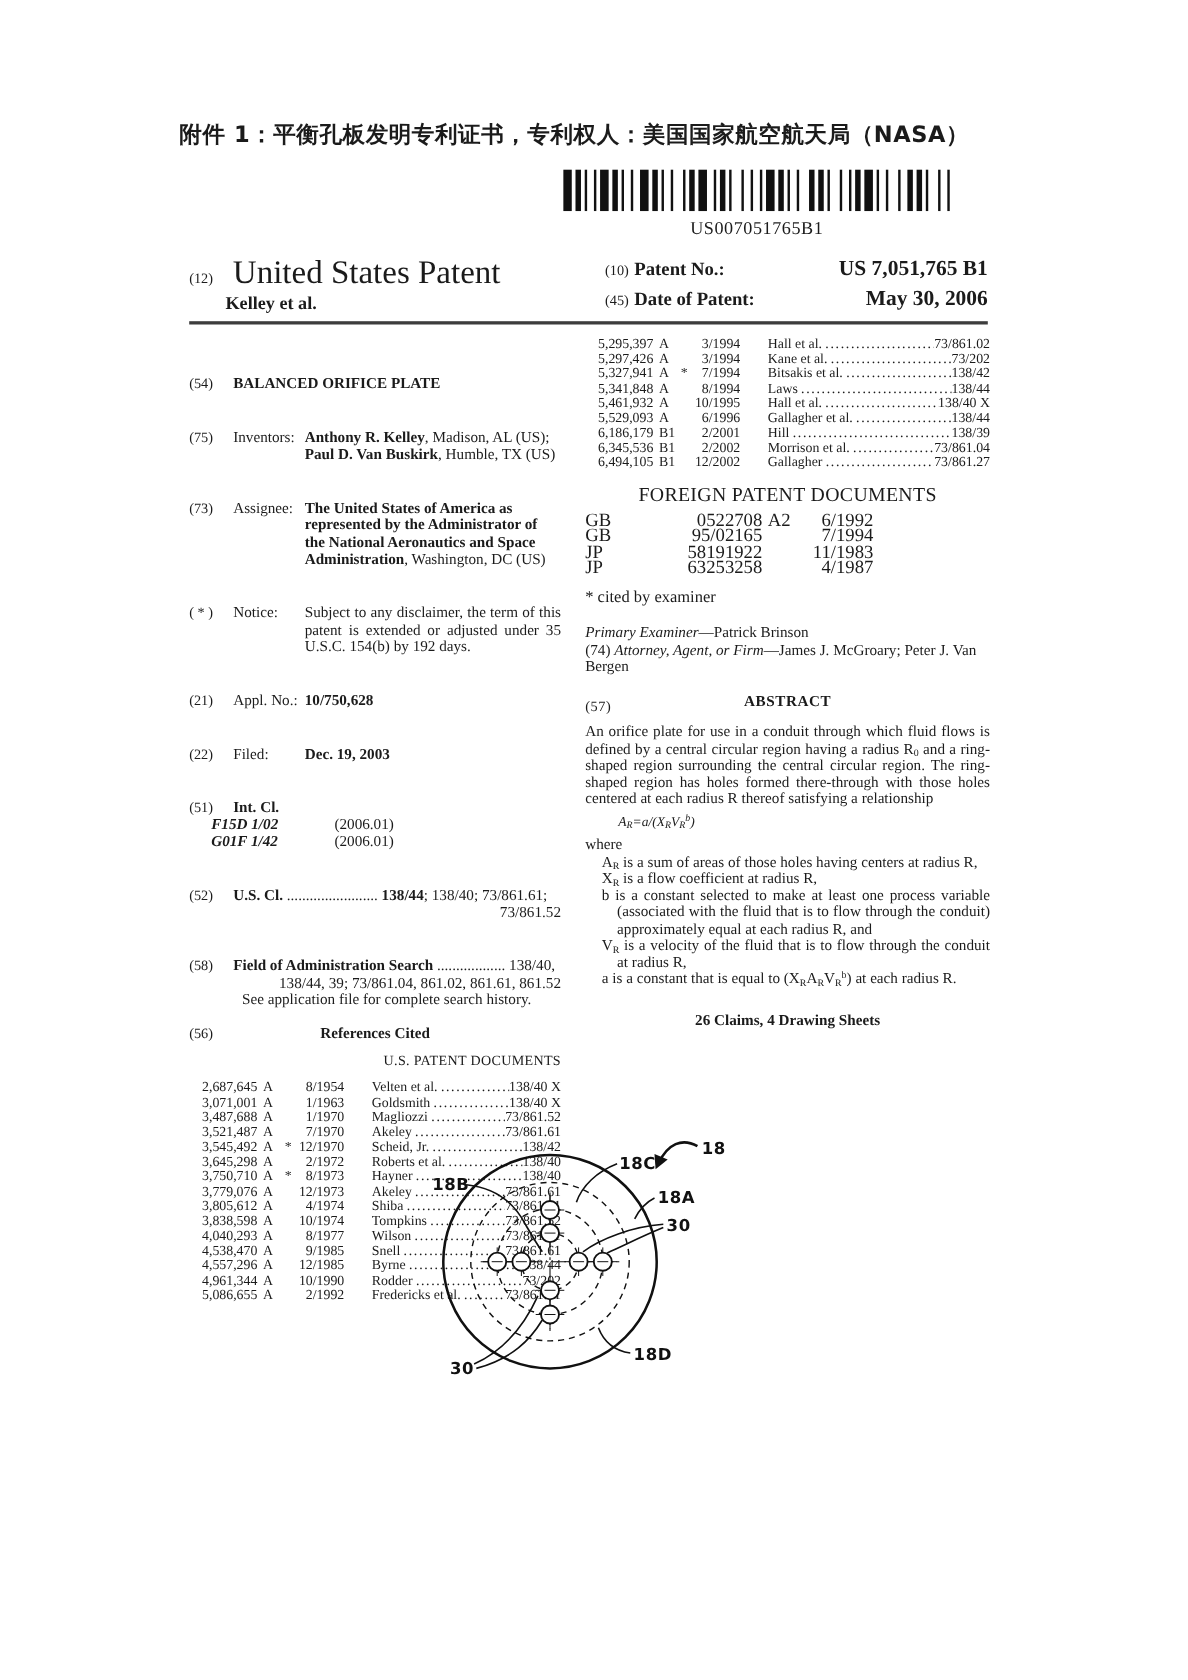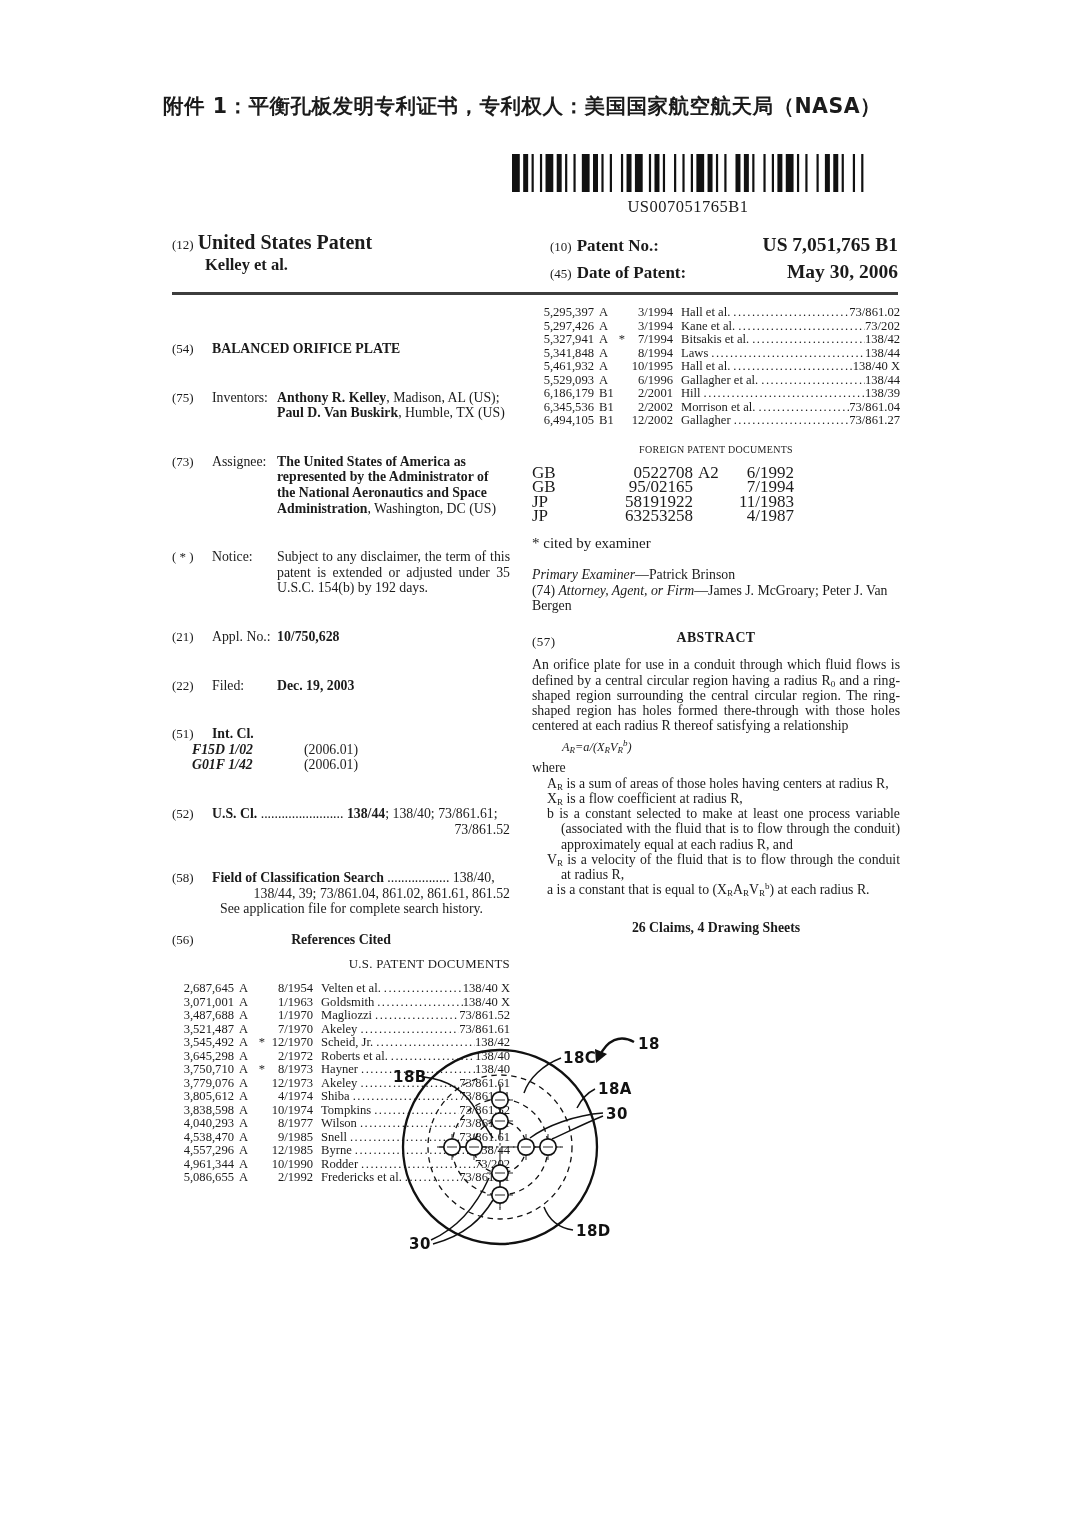--- a/index.html
+++ b/index.html
@@ -3,31 +3,31 @@
 <meta charset="utf-8">
 <style>
   html,body{margin:0;padding:0;background:#e9e9e9;}
   .page{
     position:relative; width:1080px; height:1527px; background:#ffffff;
     font-family:"Liberation Serif","DejaVu Serif",serif; color:#1b1b1b;
     overflow:hidden; margin:0 auto;
   }
   
   .cn-header{
-    position:absolute; left:163px; top:92px; width:760px;
+    position:absolute; left:163px; top:108px; width:760px;
     font-family:"DejaVu Sans","Liberation Sans",sans-serif;
     font-weight:bold; font-size:20.5px; letter-spacing:0.5px;
   }
   .barcode-wrap{position:absolute; left:512px; top:154px; width:352px; text-align:center;}
   .barcode-text{font-size:16.5px; margin-top:1px; letter-spacing:0.5px;}
   
   .masthead{position:absolute; left:172px; top:231px; width:726px; height:58px;}
   .mh-left{position:absolute; left:0; top:0;}
   .mh-code{font-size:13px;}
-  .us-title{font-size:20px; font-weight:bold; margin-left:4px;}
+  .us-title{font-size:30px; font-weight:normal; margin-left:18px;}
   .mh-authors{font-size:16.5px; font-weight:bold; margin-left:33px; margin-top:1px;}
   .mh-right{position:absolute; left:378px; top:3px; width:348px;}
   .mh-row{display:flex; align-items:baseline; margin-bottom:5px;}
   .mh-row .mh-code{flex:none;}
   .mh-label{font-size:17px; font-weight:bold; margin-left:5px; white-space:nowrap;}
   .mh-value{margin-left:auto; font-size:19.5px; font-weight:bold; white-space:nowrap;}
   .rule{position:absolute; left:172px; top:292px; width:726px; height:2.5px; background:#3d3d3d;}
   
   .col-left{position:absolute; left:172px; top:308px; width:338px; font-size:13.8px; line-height:15.6px;}
   .col-right{position:absolute; left:532px; top:306px; width:368px; font-size:13.8px; line-height:15.2px;}
@@ -45,26 +45,26 @@
   .field-line3{padding-left:8px;}
   .refs-head{position:relative; text-align:center; font-weight:bold; margin:15px 0 10px 0;}
   .refs-code{position:absolute; left:0; top:0; font-size:13px; font-weight:normal;}
   .docs-head{text-align:right; font-size:12.8px; margin-bottom:9px; letter-spacing:0.3px;}
   
   .crow{display:flex; font-size:12.6px; line-height:13.5px; white-space:nowrap;}
   .c-num{flex:none; width:62px; text-align:right;}
   .c-kind{flex:none; width:18px; padding-left:5px;}
   .c-star{flex:none; width:10px; text-align:center;}
   .c-date{flex:none; width:46px; text-align:right;}
-  .c-name{flex:none; padding-left:8px;}
+  .c-name{flex:none; padding-left:25px;}
   .c-dots{flex:1; overflow:hidden; padding:0 3px; color:#1b1b1b;}
   .c-dots::before{content:"....................................................................."; letter-spacing:1.5px;}
   .c-class{flex:none; text-align:right;}
   
-  .foreign-head{text-align:center; font-size:10px; margin:14px 0 9px 0; letter-spacing:0.3px;}
+  .foreign-head{text-align:center; font-size:18px; margin:14px 0 9px 0; letter-spacing:0.3px;}
   .frow{display:flex; font-size:17px; line-height:14.4px; width:262px;}
   .f-cc{flex:none; width:46px;}
   .f-num{flex:1; text-align:right;}
   .f-kind{flex:none; width:34px; padding-left:5px;}
   .f-date{flex:none; width:62px; text-align:right;}
   .cited-note{margin-top:13px; font-size:15px;}
   .examiner{margin-top:15px;}
   .attorney{margin-top:1px;}
   .abs-head{position:relative; text-align:center; font-weight:bold; margin:17px 0 12px 0; letter-spacing:0.5px;}
   .abs-code{position:absolute; left:0; top:4px; font-size:13px; font-weight:normal;}
@@ -211,21 +211,21 @@
       <span class="sec-code">(52)</span>
       <span class="sec-body">
         <span><b>U.S. Cl.</b><span> ........................ </span><b>138/44</b><span>; 138/40; 73/861.61;</span></span>
         <div class="uscl-line2">73/861.52</div>
       </span>
     </div>
 
     <div class="sec tight">
       <span class="sec-code">(58)</span>
       <span class="sec-body">
-        <span><b>Field of Classification Search</b><span> .................. </span><span>138/40,</span></span>
+        <span><b>Field of Administration Search</b><span> .................. </span><span>138/40,</span></span>
         <div class="field-line2">138/44, 39;  73/861.04, 861.02, 861.61, 861.52</div>
         <div class="field-line3">See application file for complete search history.</div>
       </span>
     </div>
 
     <div class="refs-head">
       <span class="refs-code">(56)</span>
       <span>References Cited</span>
     </div>
     <div class="docs-head">U.S. PATENT DOCUMENTS</div>

